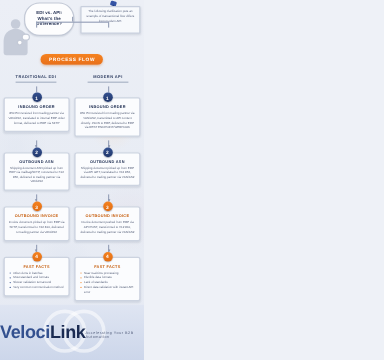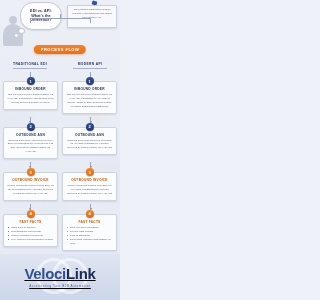--- a/index.html
+++ b/index.html
@@ -143,23 +143,22 @@
     border-left:1.6px solid transparent;border-right:1.6px solid transparent;
     border-top:2px solid #8892ac;
   }
   .rowconn .arrow.l{left:25.8px;}
   .rowconn .arrow.r{right:24.8px;}
 
   
   .footer{
     position:absolute;left:0;right:0;bottom:0;height:46px;
     background:linear-gradient(180deg,#dfe5f2 0%,#ccd6ea 100%);
-    display:flex;flex-direction:column;align-items:center;justify-content:center;
+    display:flex;flex-direction:row;align-items:center;justify-content:center;
     overflow:hidden;
-    text-decoration:underline;
   }
   .footer .ring{
     position:absolute;border-radius:50%;border:3px solid rgba(255,255,255,.55);
   }
   .ring1{width:30px;height:30px;left:36px;top:4px;}
   .ring2{width:30px;height:30px;left:52px;top:4px;}
   .brand{
     position:relative;font-size:15px;font-weight:700;letter-spacing:-.3px;
     line-height:1;z-index:2;
   }

